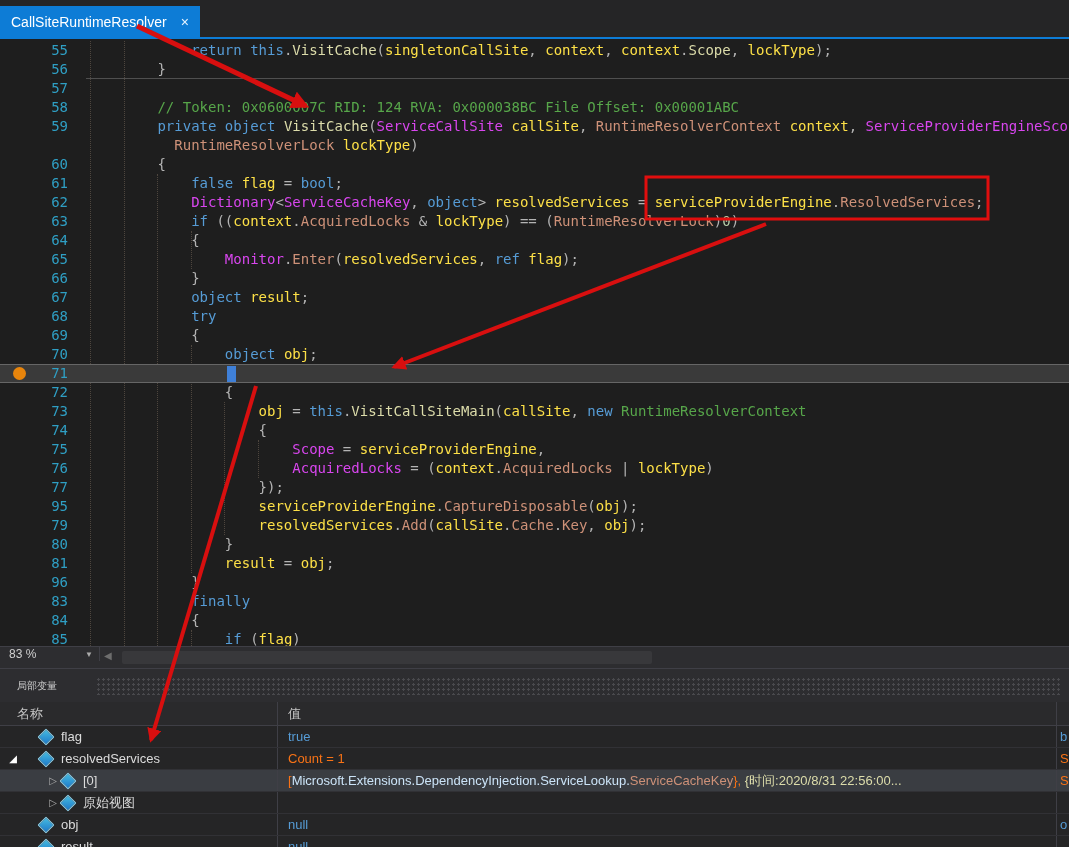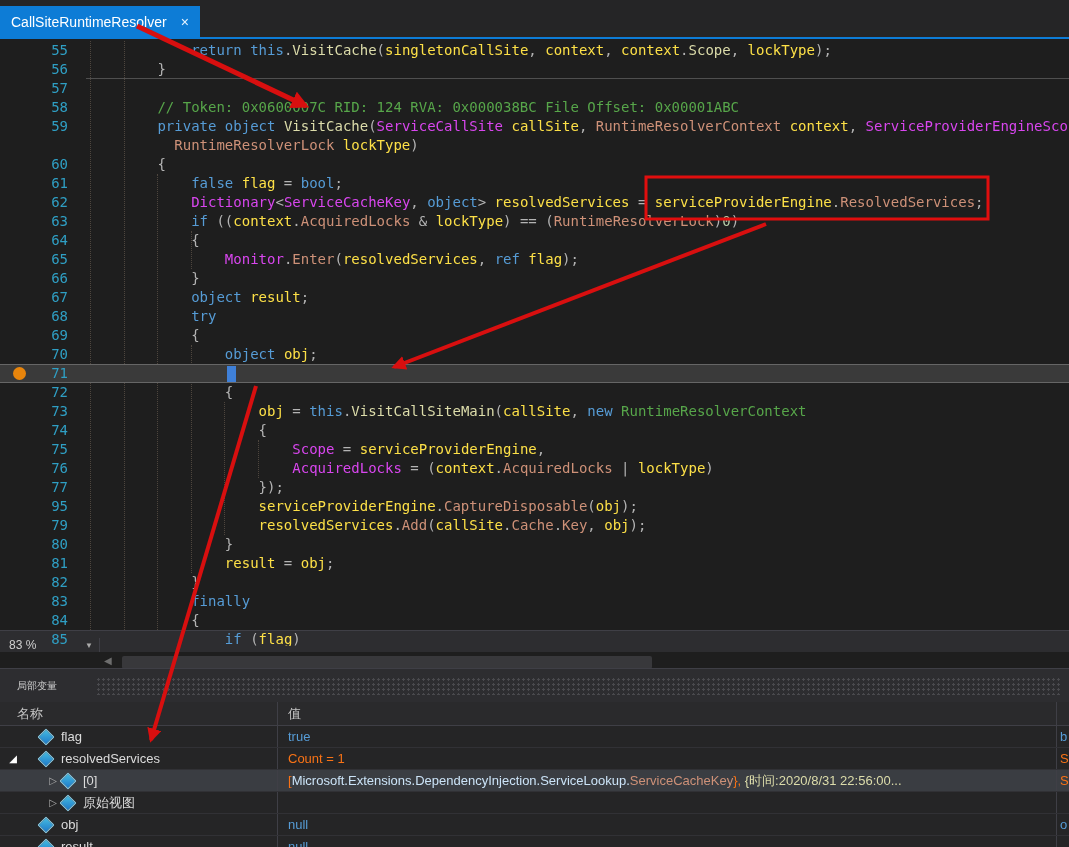--- a/index.html
+++ b/index.html
@@ -26,22 +26,22 @@
   .c-k{color:#569CD6;} .c-t{color:#d946ef;} .c-o{color:#CE9178;} .c-y{color:#DCDCAA;}
   .c-g{color:#57A64A;} .c-w{color:#fde047;} .c-p{color:#B4B4B4;} .c-nu{color:#B5CEA8;}
   .c-hk{color:#1A2F8A;font-weight:bold;} .c-hd{color:#161616;}
 
   .guide{position:absolute;width:0;border-left:1px dotted #4E463E;z-index:0;}
   .member-sep{position:absolute;left:86px;right:0;top:39px;height:1px;background:#4F4F4F;z-index:0;}
   .bp{position:absolute;left:13px;top:328px;width:13px;height:13px;border-radius:50%;
       background:#E8850C;z-index:2;}
 
   
-  .statusbar{position:absolute;left:0;top:630px;width:100%;height:22px;background:#2D2D30;
-             border-top:1px solid #3F3F46;box-sizing:border-box;display:flex;align-items:flex-end;font-size:12px;color:#CFCFCF;}
+  .statusbar{position:absolute;left:0;top:646px;width:100%;height:22px;background:#2D2D30;
+             border-top:1px solid #3F3F46;box-sizing:border-box;display:flex;align-items:flex-start;font-size:12px;color:#CFCFCF;}
   .zoombox{flex:0 0 84px;display:flex;align-items:center;justify-content:space-between;
            padding:0 6px 0 9px;border-right:1px solid #3F3F46;background:#2D2D30;}
   .zoombox .carespan{font-size:8px;color:#ABABAB;}
   .hscroll{flex:1;position:relative;background:#2D2D30;}
   .hs-arrow{position:absolute;left:4px;top:3px;font-size:10px;color:#6D6D6D;}
   .hs-thumb{position:absolute;left:22px;top:4px;width:530px;height:13px;background:#38383B;border-radius:2px;}
 
   
   .locals-title{position:absolute;left:0;top:668px;width:100%;height:34px;background:#2D2D30;
                 border-top:1px solid #3F3F46;box-sizing:border-box;color:#CCCCCC;font-size:10px;
@@ -119,21 +119,21 @@
         <div class="cl"><span class="ln">72</span><span class="ct" style="padding-left: 16ch;"><span class="c-p">{</span></span></div>
         <div class="cl"><span class="ln">73</span><span class="ct" style="padding-left: 20ch;"><span class="c-w">obj</span><span class="c-p"> = </span><span class="c-k">this</span><span class="c-p">.</span><span class="c-y">VisitCallSiteMain</span><span class="c-p">(</span><span class="c-w">callSite</span><span class="c-p">, </span><span class="c-k">new </span><span class="c-g">RuntimeResolverContext</span></span></div>
         <div class="cl"><span class="ln">74</span><span class="ct" style="padding-left: 20ch;"><span class="c-p">{</span></span></div>
         <div class="cl"><span class="ln">75</span><span class="ct" style="padding-left: 24ch;"><span class="c-t">Scope</span><span class="c-p"> = </span><span class="c-w">serviceProviderEngine</span><span class="c-p">,</span></span></div>
         <div class="cl"><span class="ln">76</span><span class="ct" style="padding-left: 24ch;"><span class="c-t">AcquiredLocks</span><span class="c-p"> = (</span><span class="c-w">context</span><span class="c-p">.</span><span class="c-o">AcquiredLocks</span><span class="c-p"> | </span><span class="c-w">lockType</span><span class="c-p">)</span></span></div>
         <div class="cl"><span class="ln">77</span><span class="ct" style="padding-left: 20ch;"><span class="c-p">});</span></span></div>
         <div class="cl"><span class="ln">95</span><span class="ct" style="padding-left: 20ch;"><span class="c-w">serviceProviderEngine</span><span class="c-p">.</span><span class="c-o">CaptureDisposable</span><span class="c-p">(</span><span class="c-w">obj</span><span class="c-p">);</span></span></div>
         <div class="cl"><span class="ln">79</span><span class="ct" style="padding-left: 20ch;"><span class="c-w">resolvedServices</span><span class="c-p">.</span><span class="c-o">Add</span><span class="c-p">(</span><span class="c-w">callSite</span><span class="c-p">.</span><span class="c-o">Cache</span><span class="c-p">.</span><span class="c-o">Key</span><span class="c-p">, </span><span class="c-w">obj</span><span class="c-p">);</span></span></div>
         <div class="cl"><span class="ln">80</span><span class="ct" style="padding-left: 16ch;"><span class="c-p">}</span></span></div>
         <div class="cl"><span class="ln">81</span><span class="ct" style="padding-left: 16ch;"><span class="c-w">result</span><span class="c-p"> = </span><span class="c-w">obj</span><span class="c-p">;</span></span></div>
-        <div class="cl"><span class="ln">82</span><span class="ct" style="padding-left: 12ch;"><span class="c-p">}</span></span></div>
+        <div class="cl"><span class="ln">96</span><span class="ct" style="padding-left: 12ch;"><span class="c-p">}</span></span></div>
         <div class="cl"><span class="ln">83</span><span class="ct" style="padding-left: 12ch;"><span class="c-k">finally</span></span></div>
         <div class="cl"><span class="ln">84</span><span class="ct" style="padding-left: 12ch;"><span class="c-p">{</span></span></div>
         <div class="cl"><span class="ln">85</span><span class="ct" style="padding-left: 16ch;"><span class="c-k">if </span><span class="c-p">(</span><span class="c-w">flag</span><span class="c-p">)</span></span></div>
       </div>
   </div>
 
   <div class="statusbar">
     <div class="zoombox">
       <span>83 %</span>
       <span class="carespan">▼</span>

